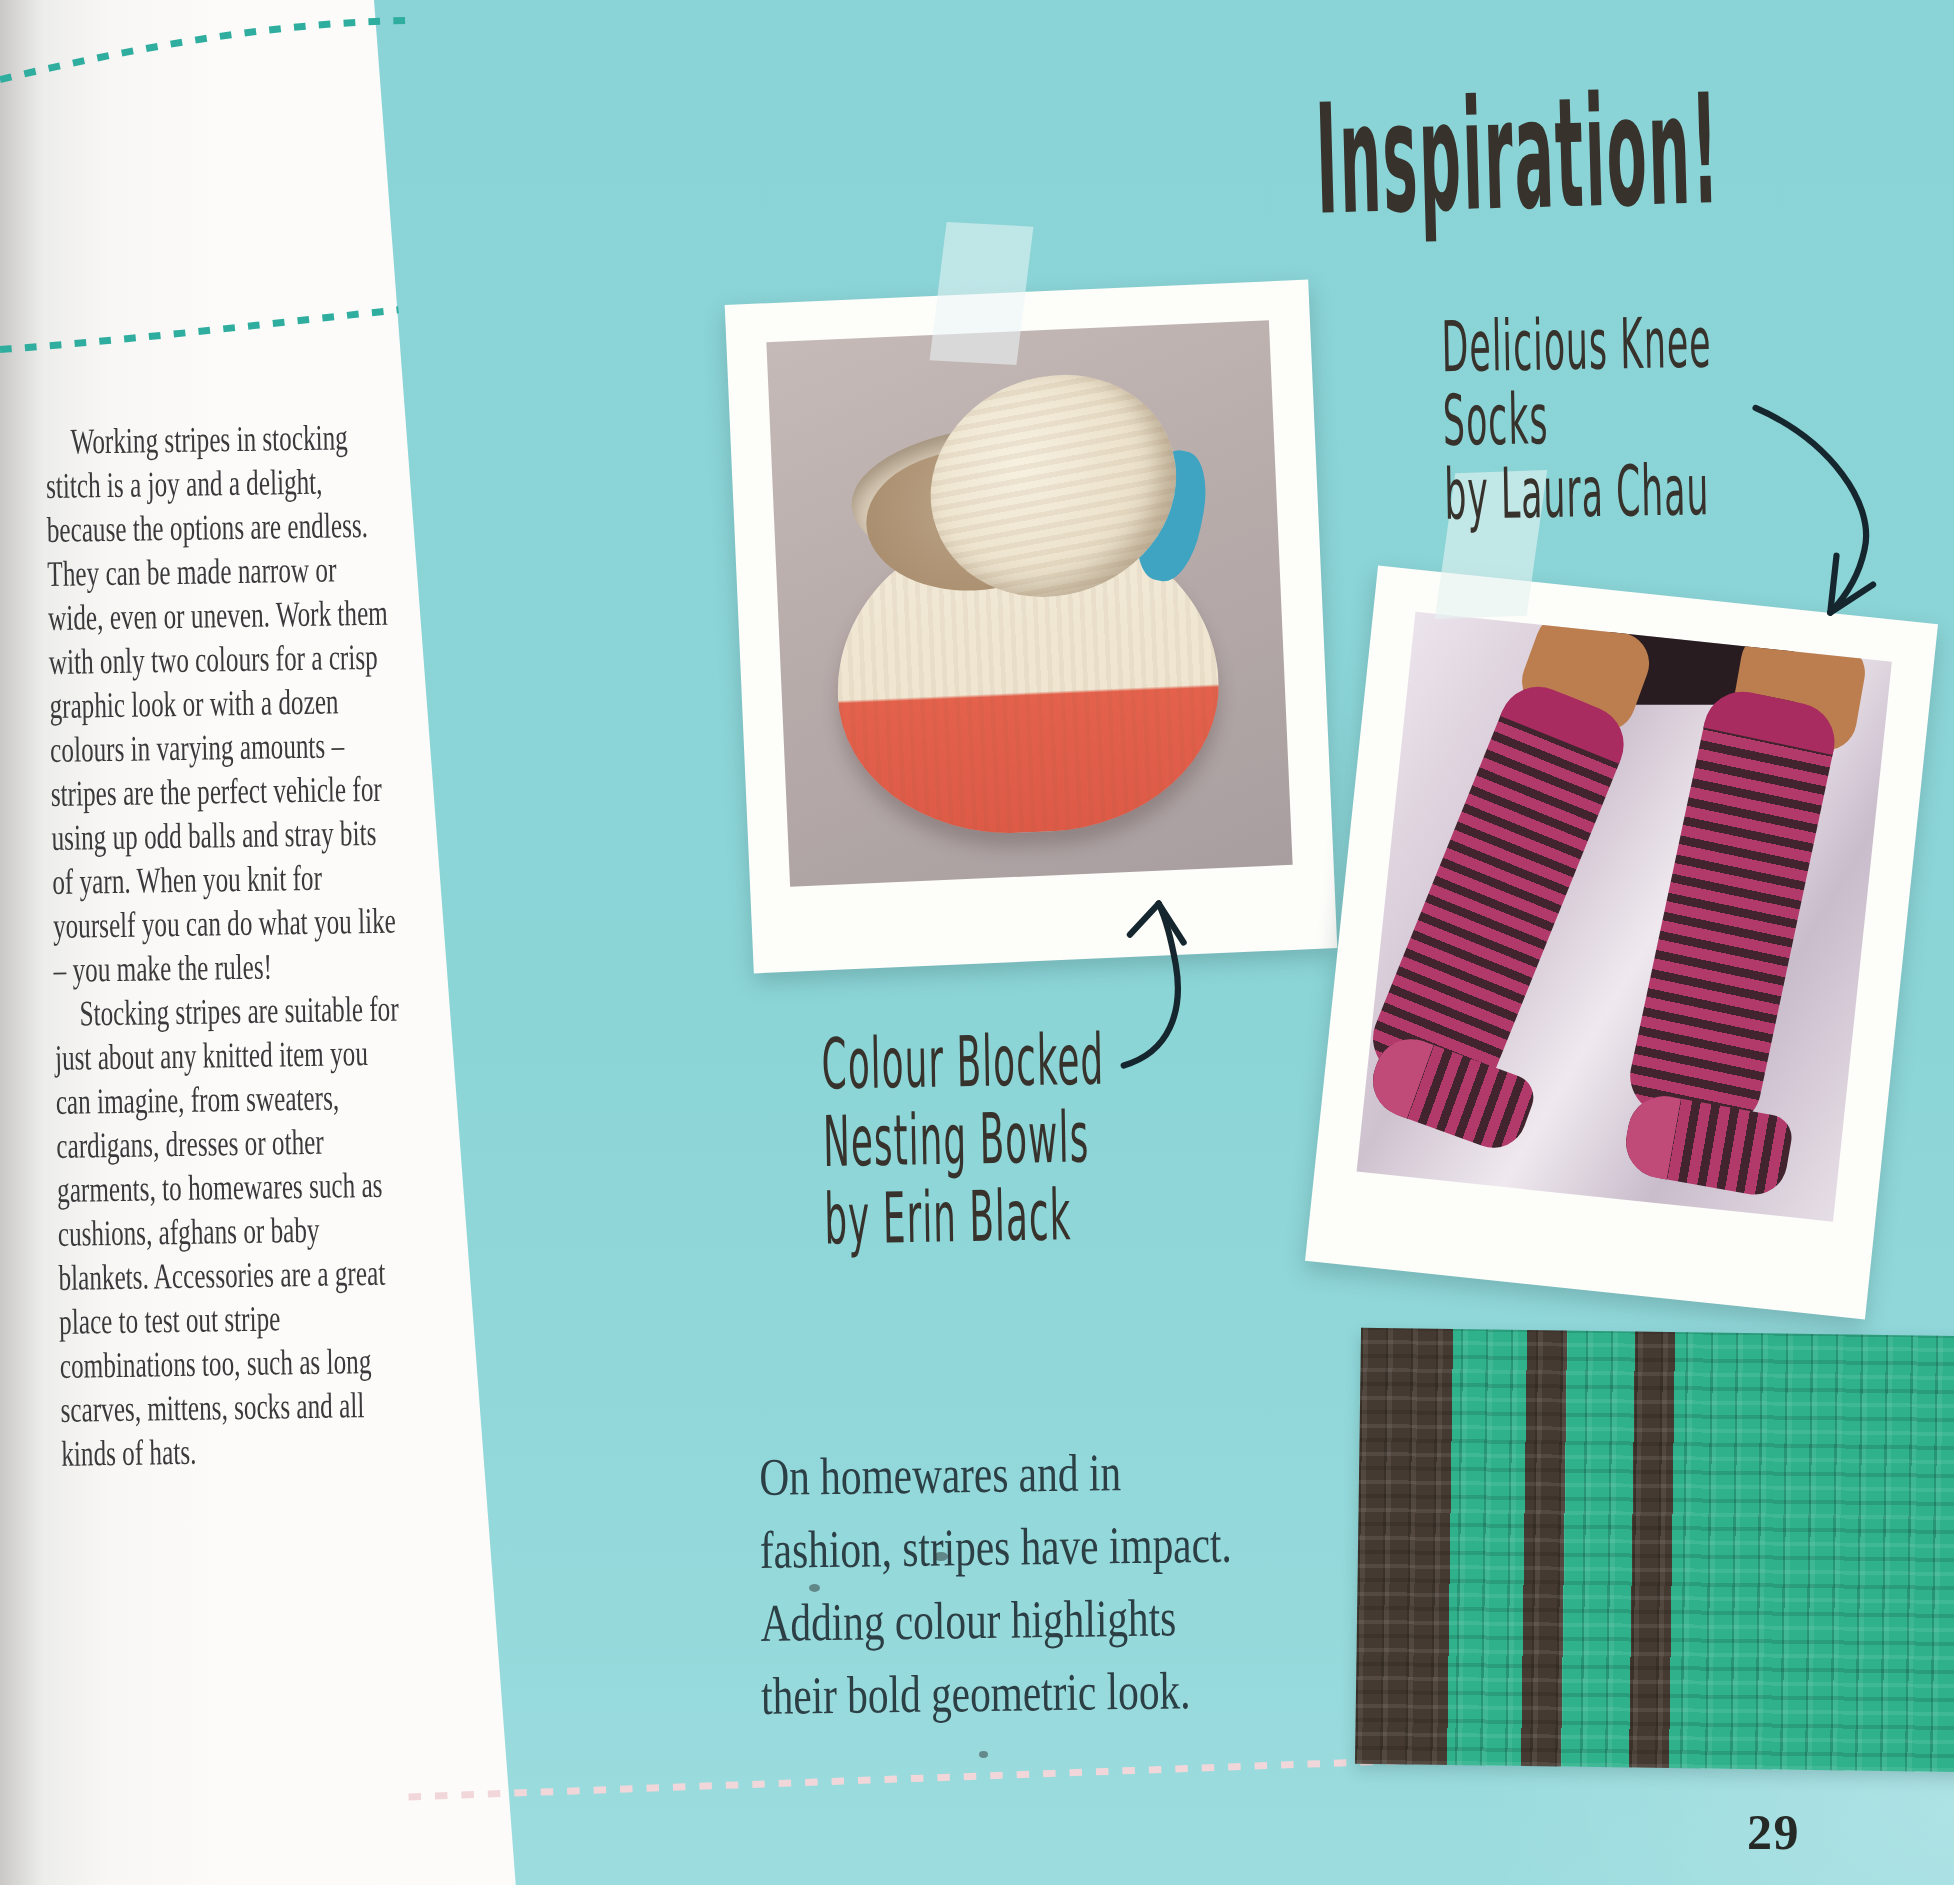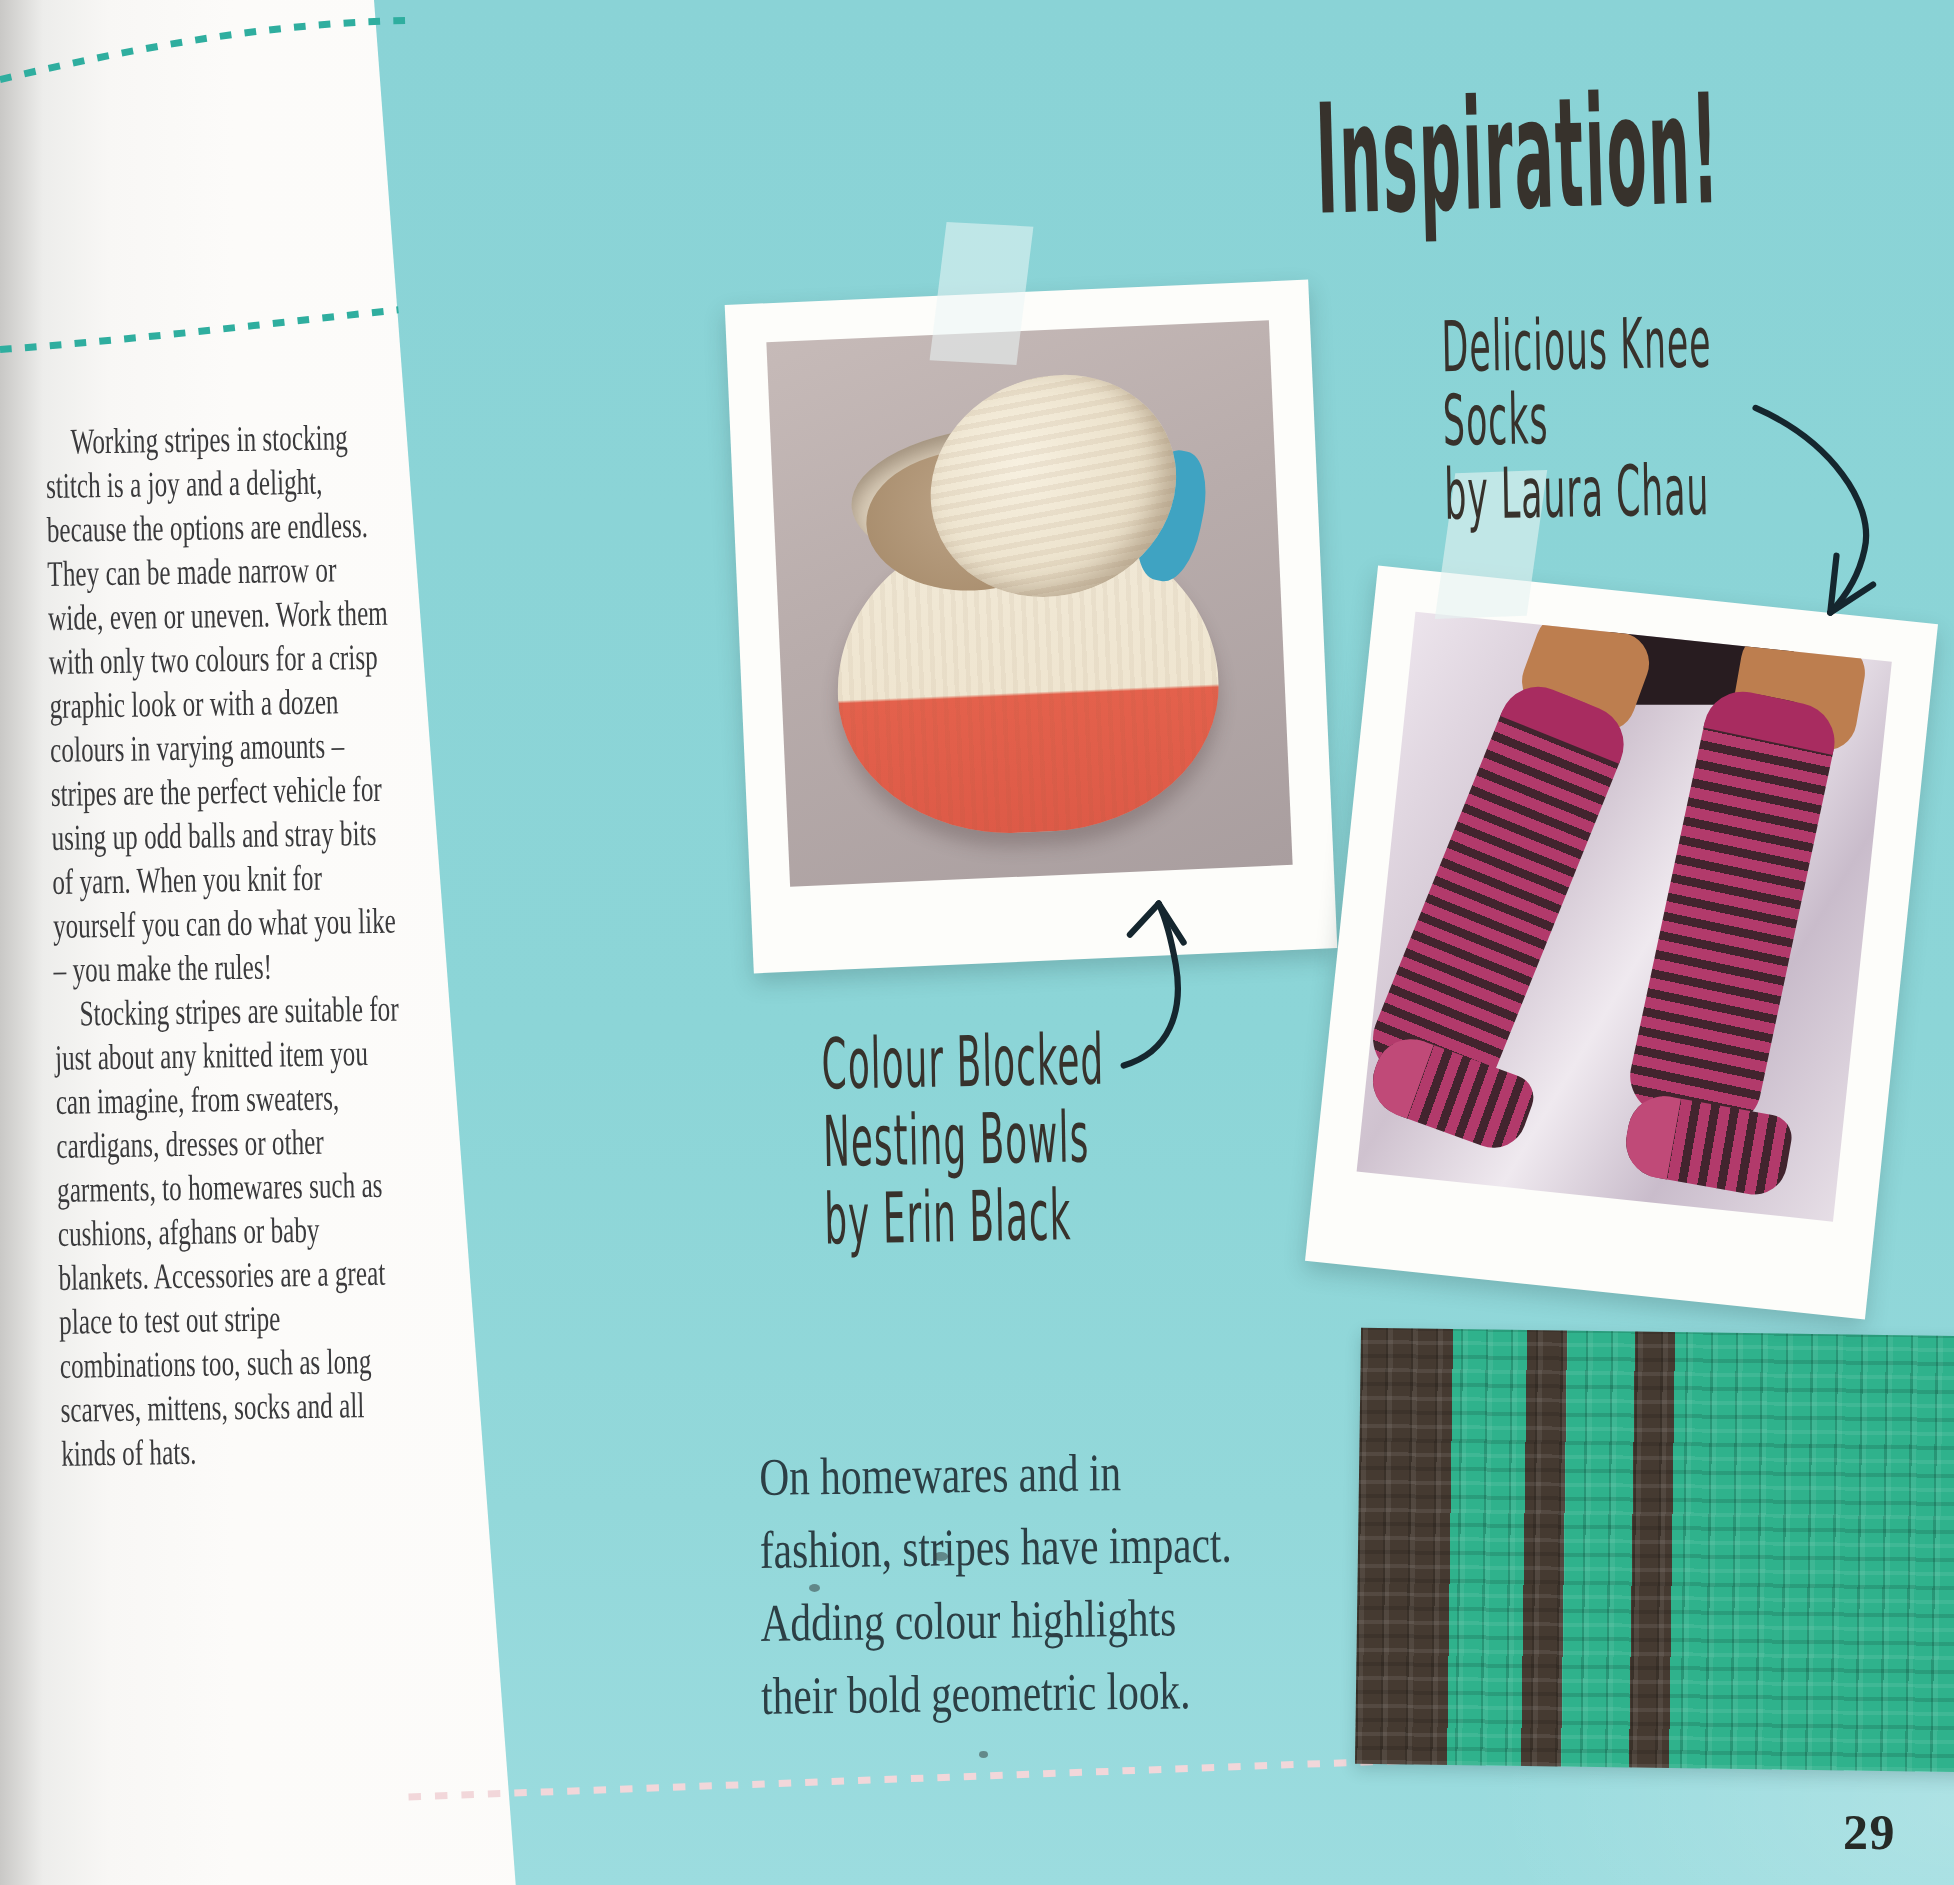--- a/index.html
+++ b/index.html
@@ -99,21 +99,21 @@
     transform:rotate(-1deg) scale(0.62,1.25);letter-spacing:1.6px;}
   .cap-bowls{left:821px;top:1026px;font-size:56px;line-height:62px;
     transform:rotate(-1deg) scale(0.64,1.25);letter-spacing:1.6px;}
   
   .teal-text{
     position:absolute;left:759px;top:1441px;z-index:5;color:#2c3f45;
     font-size:53px;line-height:73px;transform:scale(0.78,1) rotate(-0.6deg);transform-origin:0 0;
   }
   .teal-text .line{white-space:nowrap;}
   
-  .page-num{position:absolute;left:1843px;top:1803px;z-index:5;color:#262a26;
+  .page-num{position:absolute;left:1747px;top:1803px;z-index:5;color:#262a26;
     font-size:50px;font-weight:bold;letter-spacing:1.6px;}
   
   .speck{position:absolute;background:rgba(55,70,70,0.55);border-radius:50%;z-index:5;}
 </style>
 </head>
 <body>
 
 <div class="page">
 
   <div class="teal-panel">

